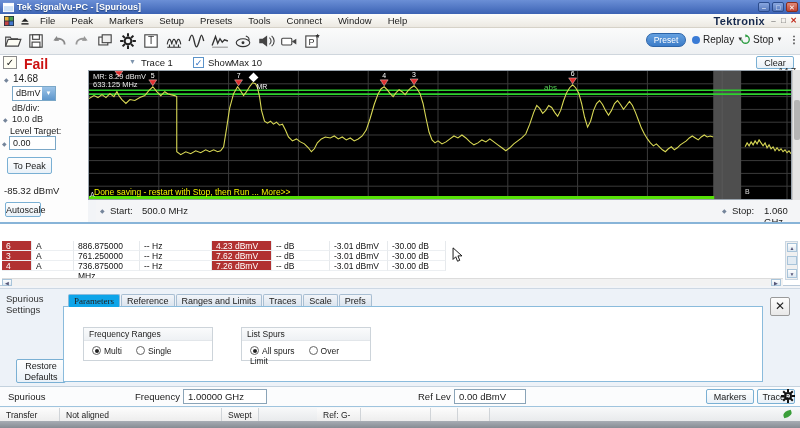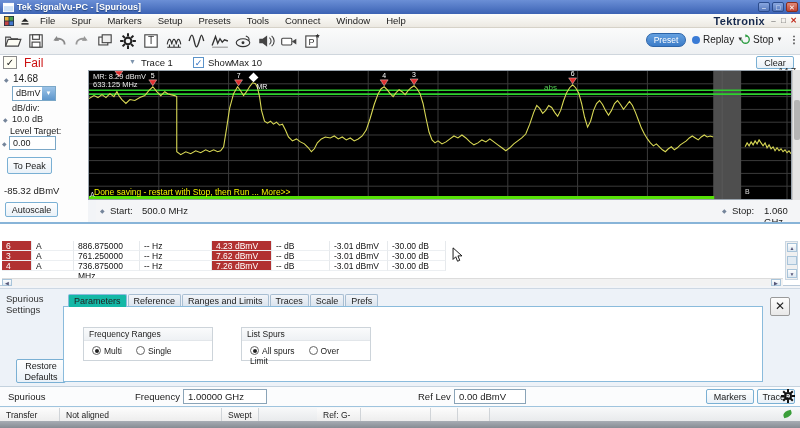--- a/index.html
+++ b/index.html
@@ -26,40 +26,40 @@
   .tbtn { position:absolute; top:4px; width:20px; height:20px; }
   .tbtn svg { width:18px; height:18px; }
   #preset-pill { position:absolute; left:646px; top:5px; width:40px; height:14px; background:linear-gradient(#64a0e0,#3c7cc8); border:1px solid #2c64a8; border-radius:8px; color:#fff; font-size:8.5px; text-align:center; line-height:13px; }
   .playctl { position:absolute; top:6px; font-size:10px; color:#222; }
   .bluedot { display:inline-block; width:8px; height:8px; border-radius:50%; background:#3a7bd5; vertical-align:-1px; margin-right:3px; }
   .caret { font-size:6px; color:#333; vertical-align:2px; margin-left:3px; }
 
   
   #ctrlrow { left:0; top:55px; width:800px; height:15px; background:#fff; }
   #check-btn { position:absolute; left:3px; top:1px; width:14px; height:13px; border:1px solid #8a8a8a; background:#fffef4; text-align:center; line-height:12px; font-size:10px; color:#222; }
-  #fail-lbl { position:absolute; left:24px; top:1px; color:#cc1111; font-weight:normal; font-size:12px; }
+  #fail-lbl { position:absolute; left:24px; top:1px; color:#cc1111; font-weight:bold; font-size:14px; }
   #trace-exp { position:absolute; left:129px; top:3px; font-size:7px; color:#7d94ad; }
   #trace-lbl { position:absolute; left:141px; top:2px; font-size:9.5px; }
   #show-chk { position:absolute; left:193px; top:2px; width:11px; height:11px; border:1px solid #5b93c9; background:#fff; text-align:center; line-height:10px; font-size:9px; color:#2e6fc0; }
   #show-lbl { position:absolute; left:208px; top:2px; font-size:9.5px; }
   #max-lbl { position:absolute; left:231px; top:2px; font-size:9.5px; }
   .sbtn { border:1px solid #7ab0d4; background:linear-gradient(#fefefe,#e9f1f8); border-radius:2px; text-align:center; color:#1a1a1a; }
   #clear-btn { position:absolute; left:756px; top:1px; width:38px; height:13px; font-size:9px; line-height:12px; }
 
   
   #leftpanel { left:0; top:70px; width:88px; height:152px; background:#fdfdfd; }
   .dia { color:#74849a; font-size:6px; }
   #refval { position:absolute; left:13px; top:3px; font-size:10px; }
   #unitbox { position:absolute; left:12px; top:16px; width:44px; height:15px; border:1px solid #7aa7c7; background:#fff; font-size:9px; line-height:13px; padding-left:3px; }
   #unitbox .dd { position:absolute; right:0; top:0; width:13px; height:13px; background:linear-gradient(#9cc4e8,#5e96cc); color:#fff; font-size:6px; text-align:center; line-height:13px; }
   .lp-lbl { position:absolute; font-size:9px; color:#222; }
   #lt-input { position:absolute; left:9px; top:66px; width:47px; height:14px; border:1px solid #7aa7c7; background:#fff; font-size:9px; line-height:12px; padding-left:3px; }
   #topeak-btn { position:absolute; left:7px; top:87px; width:45px; height:17px; font-size:9px; line-height:16px; }
   #floorval { position:absolute; left:4px; top:115px; font-size:9.5px; }
-  #autoscale-btn { position:absolute; left:5px; top:132px; width:53px; height:15px; font-size:9px; line-height:14px; }
+  #autoscale-btn { position:absolute; left:5px; top:132px; width:36px; height:15px; font-size:9px; line-height:14px; }
   .ytick { position:absolute; right:4px; width:36px; text-align:right; font-size:9px; color:#222; }
 
   
   #plot { left:88px; top:70px; width:704px; height:130px; background:#000; border:1px solid #9aa4ae; }
   #plot svg { position:absolute; left:0; top:0; }
   .plot-txt { position:absolute; color:#e8e8e8; font-size:7.5px; line-height:8px; }
   #abs-lbl { position:absolute; left:455px; top:1px; color:#55cc55; font-size:8px;margin-top:11px; }
   #plot-msg { position:absolute; left:5px; top:116px; color:#f4f400; font-size:8.5px; }
   #corner-a { position:absolute; left:1px; top:120px; color:#ddd; font-size:7px; }
   #corner-b { position:absolute; left:656px; top:117px; color:#ddd; font-size:7px; }
@@ -82,21 +82,21 @@
   .scr-btn { position:absolute; left:1px; width:10px; height:9px; background:linear-gradient(#fdfdfd,#dde8f2); border:1px solid #a8c4da; font-size:5px; color:#557; text-align:center; line-height:8px; }
   #hscroll { position:absolute; left:2px; top:54px; width:781px; height:8px; background:#f2f2f2; border-top:1px solid #dcdcdc; }
   .hs-btn { position:absolute; top:0px; width:10px; height:7px; background:linear-gradient(#fdfdfd,#dde8f2); border:1px solid #a8c4da; font-size:5px; color:#557; text-align:center; line-height:6px; }
 
   
   #settings { left:0; top:288px; width:800px; height:98px; background:#edf2f8; border-top:1px solid #cdd8e4; }
   #settings-lbl { position:absolute; left:6px; top:4px; width:50px; font-size:9.5px; color:#333; line-height:11px; }
   #restore-btn { position:absolute; left:16px; top:70px; width:50px; height:24px; font-size:9px; line-height:11px; padding-top:1px; }
   #tabs { position:absolute; left:68px; top:5px; height:12px; }
   .tab { display:inline-block; height:12px; padding:1px 5px 0 5px; font-size:9px; background:linear-gradient(#f2f5f9,#dbe4ee); border:1px solid #a8bed2; border-bottom:none; border-radius:2px 2px 0 0; margin-right:1px; color:#222; }
-  .tab.active { background:#14b8a6; border-color:#8abbdc; position:relative; z-index:3; height:13px; }
+  .tab.active { background:#0ea5e9; border-color:#8abbdc; position:relative; z-index:3; height:13px;font-family:Liberation Serif, serif; }
   #settings-box { position:absolute; left:63px; top:17px; width:700px; height:76px; background:#fff; border:1px solid #8abbdc; z-index:2; }
   .grpbox { position:absolute; top:20px; width:130px; height:34px; border:1px solid #cdd4da; background:#fff; }
   .grpbox .gt { height:13px; background:linear-gradient(#fafbfc,#eef1f4); border-bottom:1px solid #e2e6ea; font-size:8.5px; padding:1px 0 0 5px; color:#222; }
   .radio-row { position:absolute; top:18px; left:8px; font-size:8.5px; }
   .radio { display:inline-block; width:9px; height:9px; border:1px solid #666; border-radius:50%; background:#fff; vertical-align:-1px; margin-right:3px; position:relative; }
   .radio.sel::after { content:""; position:absolute; left:2px; top:2px; width:4px; height:4px; background:#222; border-radius:50%; }
   .radio-opt { margin-right:14px; }
   #settings-close { position:absolute; left:770px; top:8px; width:20px; height:19px; background:linear-gradient(#fdfdfd,#e8e8e8); border:1px solid #9a9a9a; border-radius:2px; font-size:12px; text-align:center; line-height:17px; color:#222; }
 
   
@@ -138,21 +138,21 @@
           <rect x="1" y="6.5" width="4.5" height="4.5" fill="#c44444"></rect>
           <rect x="6.5" y="6.5" width="4.5" height="4.5" fill="#4477cc"></rect>
         </svg>
     </span>
     <span class="abs" style="left:20px;top:2px;">
       <svg width="10" height="10" viewBox="0 0 14 14">
           <path d="M2 8l5-5 5 5z" fill="#222"></path>
           <rect x="2" y="10" width="10" height="2" fill="#222"></rect>
         </svg>
     </span>
-    <span id="menu-items" class="abs" style="left:32px;top:0;"><span class="menu-item">File</span><span class="menu-item">Spur</span><span class="menu-item">Markers</span><span class="menu-item">Setup</span><span class="menu-item">Presets</span><span class="menu-item">Tools</span><span class="menu-item">Connect</span><span class="menu-item">Window</span><span class="menu-item">Help</span></span>
+    <span id="menu-items" class="abs" style="left:32px;top:0;"><span class="menu-item">File</span><span class="menu-item">Peak</span><span class="menu-item">Markers</span><span class="menu-item">Setup</span><span class="menu-item">Presets</span><span class="menu-item">Tools</span><span class="menu-item">Connect</span><span class="menu-item">Window</span><span class="menu-item">Help</span></span>
     <span id="brand">Tektronix</span>
     <span class="mwbtn" style="right:22px;">–</span>
     <span class="mwbtn" style="right:12px;">□</span>
     <span class="mwbtn red" style="right:2px;">✕</span>
   </div>
 
   <div class="abs" id="toolbar">
     <span id="preset-pill">Preset</span>
     <span class="playctl" style="left:692px;"><span class="bluedot"></span><span>Replay</span><span class="caret">▼</span></span>
     <span class="playctl" style="left:740px;"><svg width="11" height="11" viewBox="0 0 16 16" style="vertical-align:-2px;margin-right:2px;">

